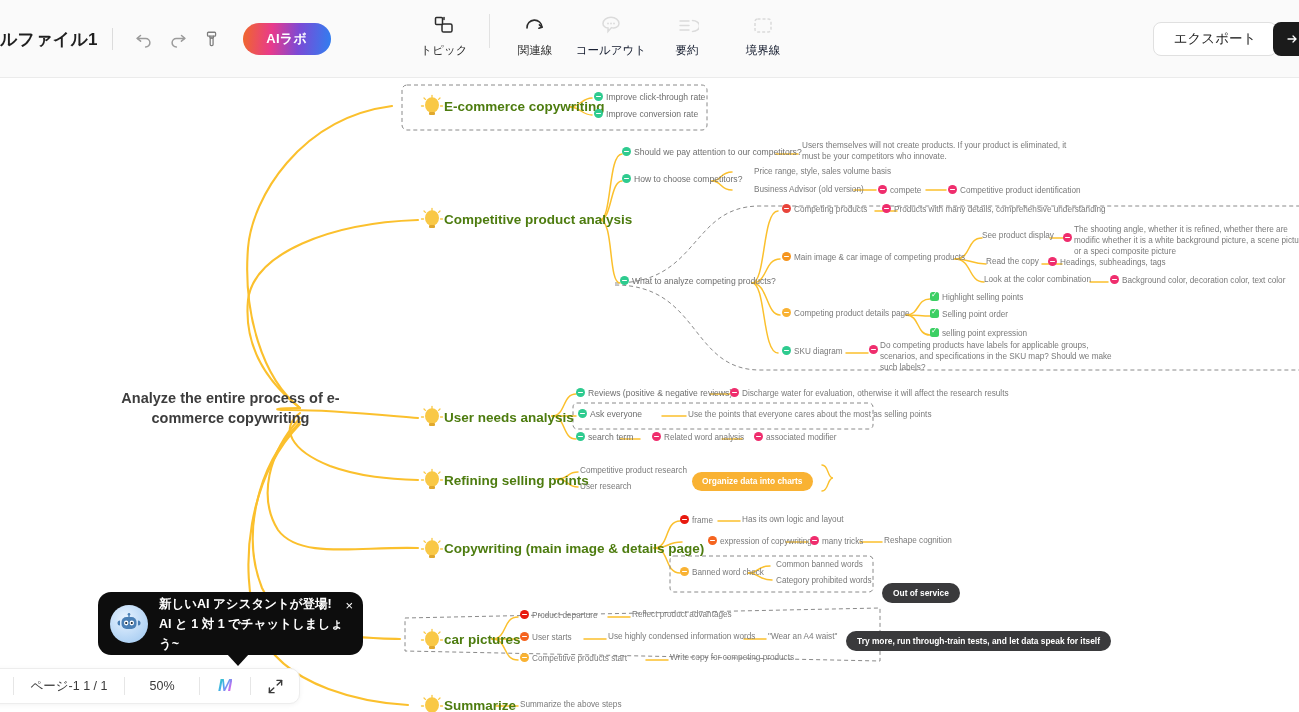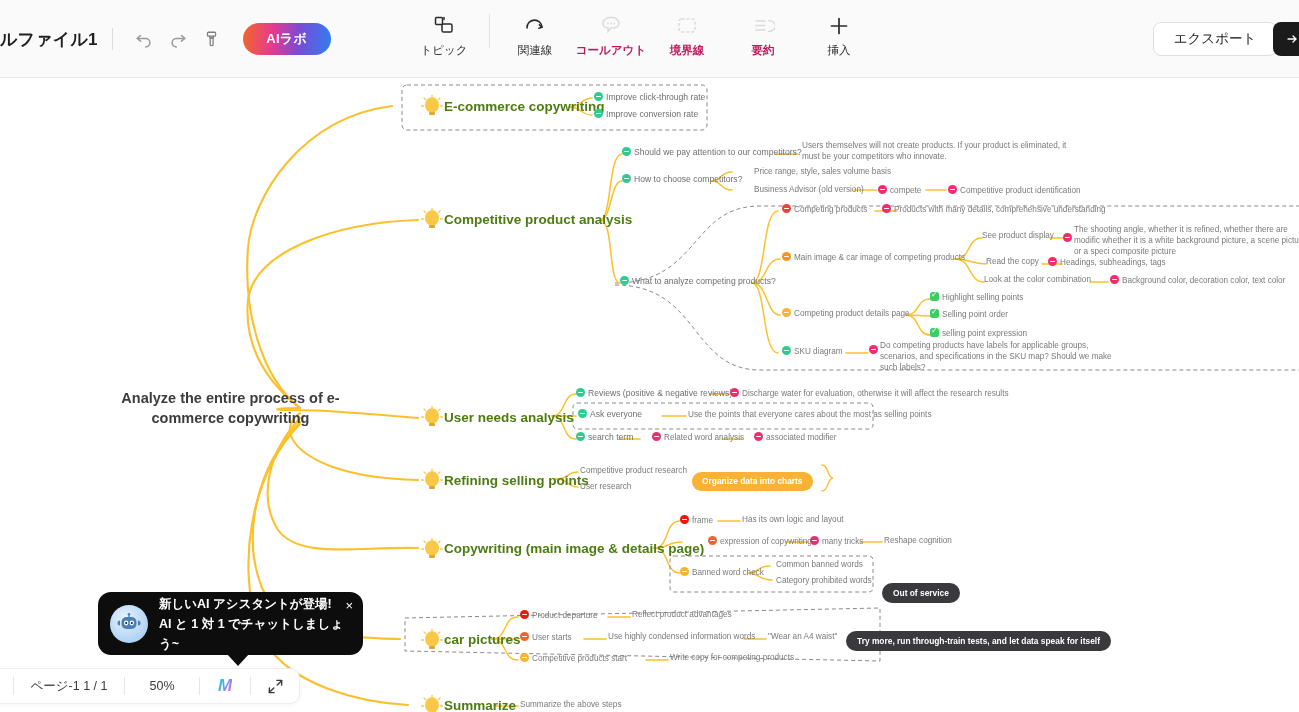--- a/index.html
+++ b/index.html
@@ -17,21 +17,21 @@
   .icon-btn svg{ display:block; }
   .ailab{ margin-left:14px; width:88px; height:32px; border-radius:16px;
     background:linear-gradient(95deg,#f0682a 0%,#e83a8c 33%,#7b4ad6 63%,#2f7ff0 100%);
     display:flex; align-items:center; justify-content:center;
     color:#fff; font-size:13px; font-weight:700; letter-spacing:.3px; }
 
   .tb-tools{ position:absolute; left:406px; top:8px; display:flex; align-items:flex-start; gap:0; }
   .tool{ width:76px; display:flex; flex-direction:column; align-items:center; gap:5px;
      padding-top:6px; color:#2b2b2b; }
   .tool .lbl{ font-size:11.5px; white-space:nowrap; }
-  .tool.dim{ color:#be185d;font-weight:bold; }
+  .tool.dim{ color:#0f172a; }
   .tool.dim svg{ opacity:.55; }
   .tool-sep{ width:1px; height:34px; background:#e2e2e2; margin:6px 7px 0 7px; }
 
   .export-btn{ position:absolute; right:22px; top:22px; width:124px; height:34px;
     border:1px solid #e0e0e0; border-radius:8px; background:#fff; display:flex;
     align-items:center; justify-content:center; font-size:13.5px; color:#222; }
   .share-btn{ position:absolute; right:-14px; top:22px; width:40px; height:34px;
     border-radius:8px; background:#1b1b1b; display:flex; align-items:center;
     justify-content:center; color:#fff; font-size:12px; }
 
@@ -152,40 +152,34 @@
       <svg width="24" height="24" viewBox="0 0 24 24" fill="none" stroke="#c2c2c2" stroke-width="1.5">
         <path d="M4 9.5 a5.5 4.3 0 0 1 16 0 a5.5 4.3 0 0 1 -7.5 4.1 L9 17.5 v-3.5 A5.4 4.3 0 0 1 4 9.5z"></path>
         <circle cx="9" cy="9.5" r=".9" fill="#c2c2c2" stroke="none"></circle>
         <circle cx="12" cy="9.5" r=".9" fill="#c2c2c2" stroke="none"></circle>
         <circle cx="15" cy="9.5" r=".9" fill="#c2c2c2" stroke="none"></circle>
       </svg>
       <span class="lbl">コールアウト</span>
     </div>
 
     <div class="tool dim">
-      <svg width="24" height="24" viewBox="0 0 24 24" fill="none" stroke="#c2c2c2" stroke-width="1.5" stroke-dasharray="3 2">
-        <rect x="4" y="5" width="16" height="13" rx="2.5"></rect>
-      </svg>
-      <span class="lbl">境界線</span>
-    </div>
-
-    <div class="tool dim">
       <svg width="24" height="24" viewBox="0 0 24 24" fill="none" stroke="#c2c2c2" stroke-width="1.5" stroke-linecap="round">
         <path d="M5 7 h9 M5 11.5 h9 M5 16 h9"></path>
         <path d="M17.5 6.5 a7 5.5 0 0 1 0 11"></path>
       </svg>
       <span class="lbl">要約</span>
     </div>
 
-    <div class="tool">
-      <svg width="24" height="24" viewBox="0 0 24 24" fill="none" stroke="#2b2b2b" stroke-width="1.7" stroke-linecap="round">
-        <path d="M12 4.5 v15 M4.5 12 h15"></path>
-      </svg>
-      <span class="lbl">挿入</span>
+    <div class="tool dim">
+      <svg width="24" height="24" viewBox="0 0 24 24" fill="none" stroke="#c2c2c2" stroke-width="1.5" stroke-dasharray="3 2">
+        <rect x="4" y="5" width="16" height="13" rx="2.5"></rect>
+      </svg>
+      <span class="lbl">境界線</span>
     </div>
+
   </div>
 
   <div class="export-btn">
     <span>エクスポート</span>
   </div>
   <div class="share-btn">
     <svg width="16" height="16" viewBox="0 0 16 16" fill="none" stroke="#fff" stroke-width="1.3" stroke-linecap="round">
         <path d="M3 8 h7 M8 5 l3 3 -3 3"></path>
       </svg>
   </div>

